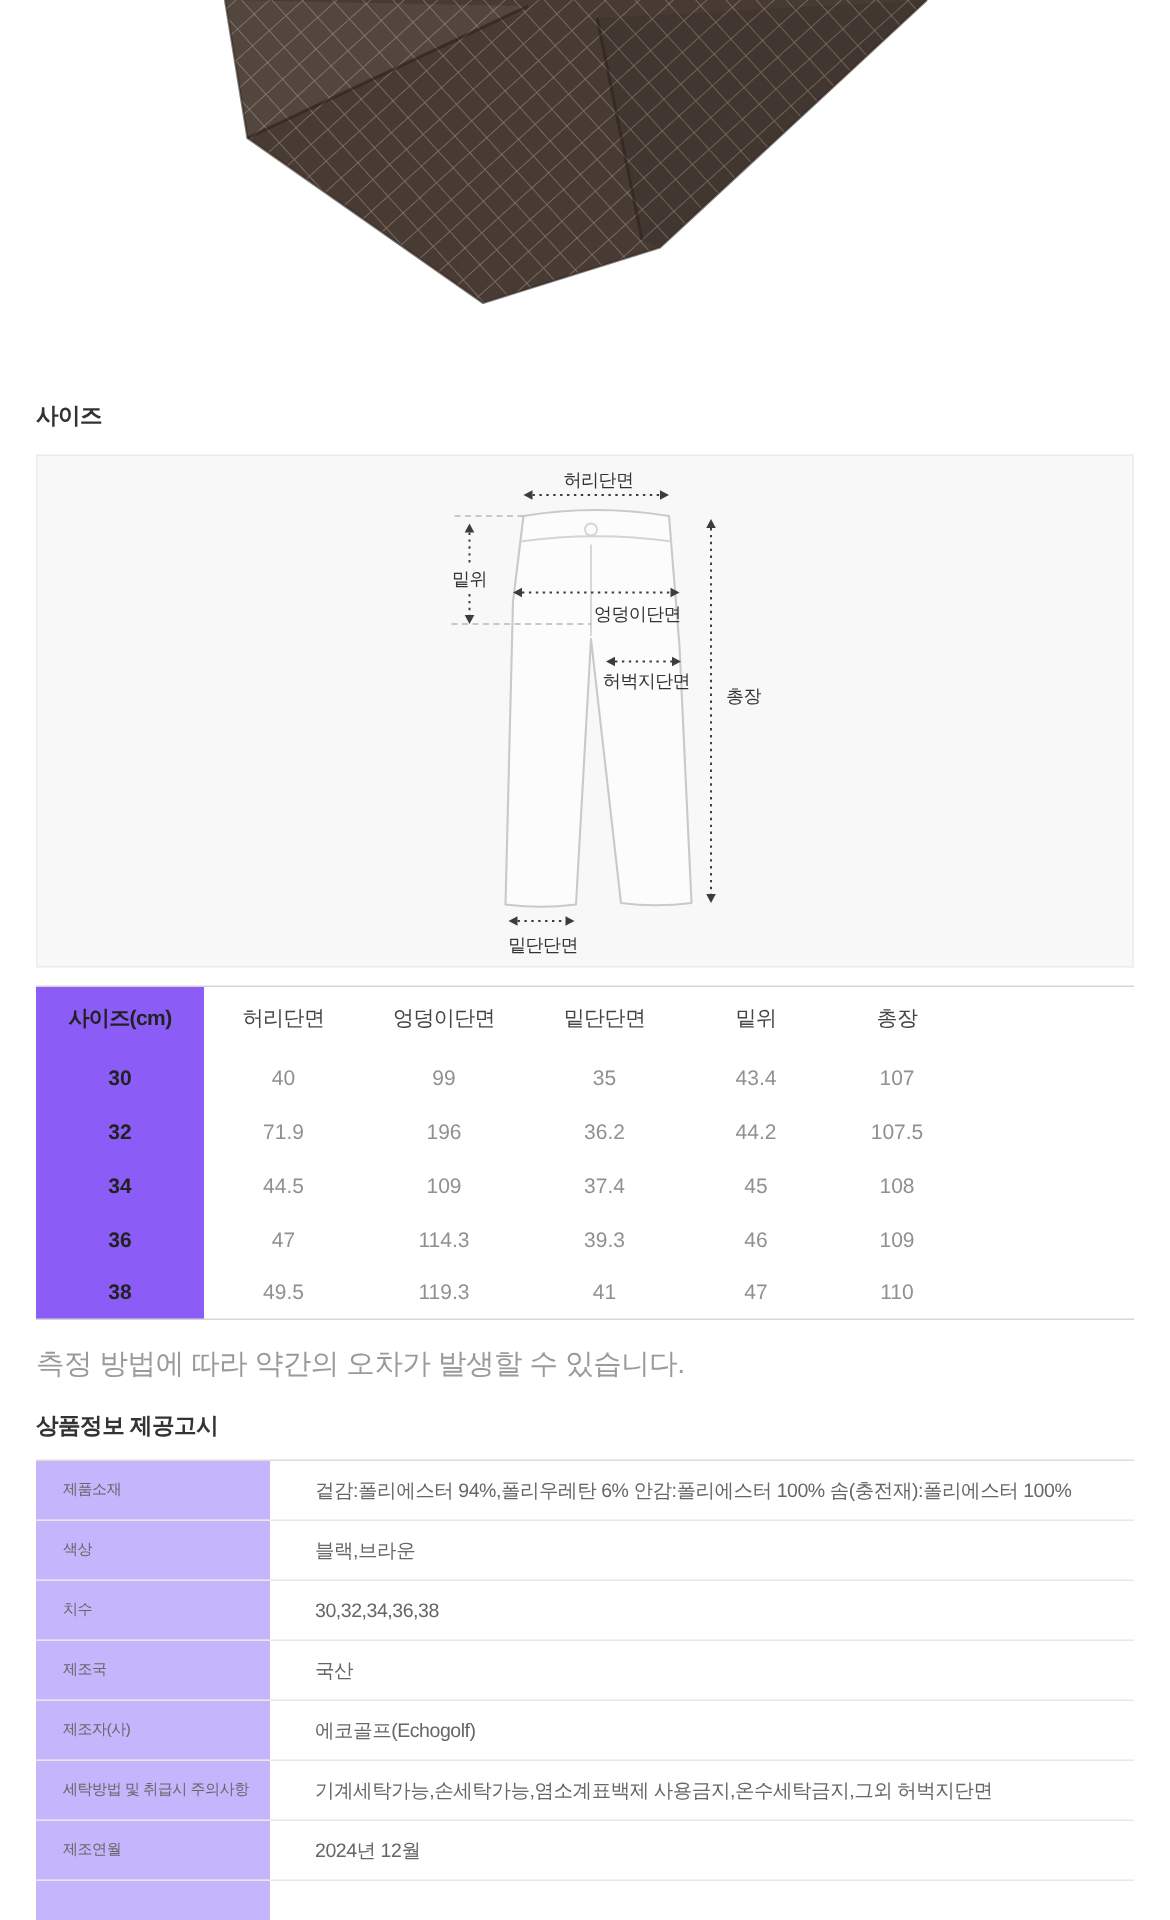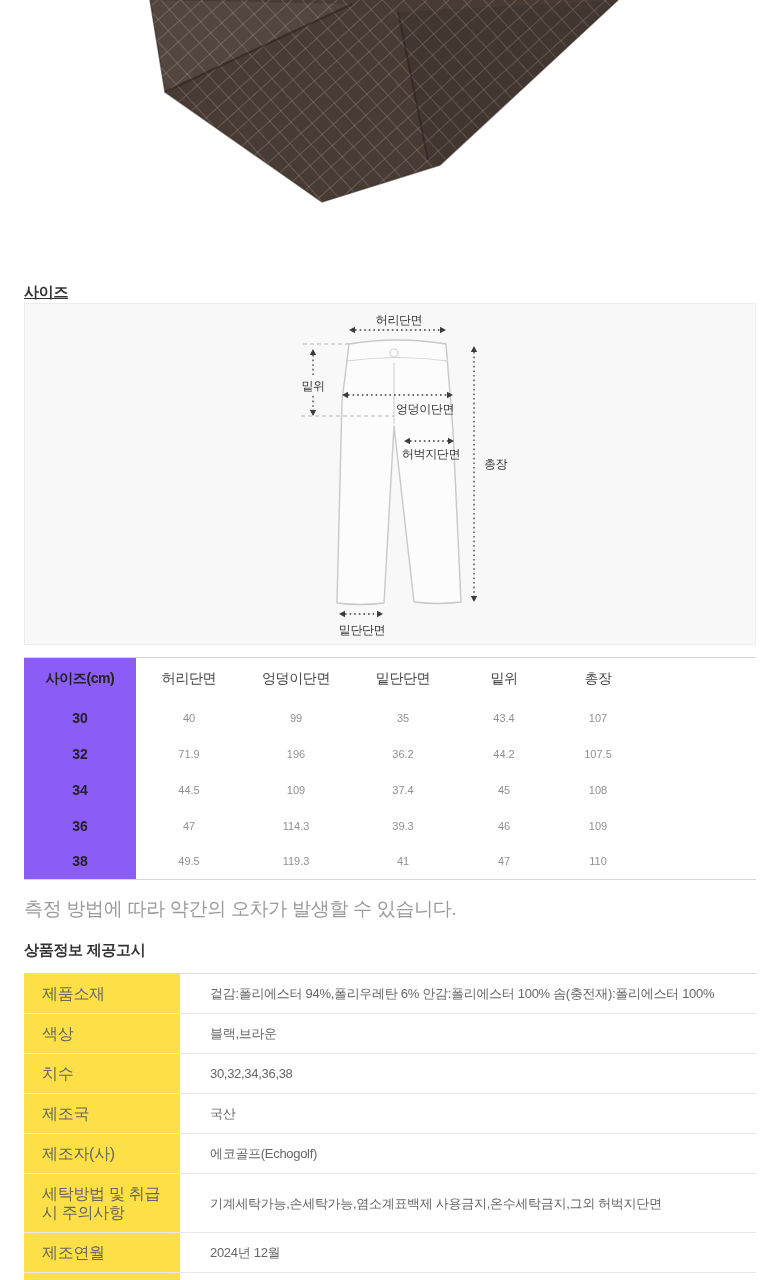--- a/index.html
+++ b/index.html
@@ -6,58 +6,58 @@
   html,body { background:#fff; }
   body {
     width:780px; height:1280px; position:relative; overflow:hidden;
     font-family:"Liberation Sans","DejaVu Sans",sans-serif; color:#333;
   }
   .photo { position:absolute; top:0; left:0; width:780px; height:205px; }
   .section-heading {
     position:absolute; left:24px; font-size:15px; font-weight:bold; color:#333;
     letter-spacing:-0.3px;
   }
-  #size-heading { top:283px;text-decoration:underline; }
+  #size-heading { top:268px; }
   #info-heading { top:941px; }
 
   .diagram-panel {
     position:absolute; left:24px; top:303px; width:732px; height:342px;
     background:#f8f8f8; border:1px solid #ececec;
   }
   .diagram-panel svg { display:block; }
   .diag-label { font-size:12px; fill:#333; letter-spacing:-0.4px; }
 
   .size-table-wrap { position:absolute; left:24px; top:657px; width:732px; }
   table.size-table {
     width:732px; border-collapse:collapse; table-layout:fixed;
     border-top:1px solid #d6d6d6; border-bottom:1px solid #d6d6d6;
   }
   table.size-table th, table.size-table td {
     text-align:center; vertical-align:middle; font-weight:normal;
   }
   table.size-table thead th { height:42px; font-size:14px; color:#444; letter-spacing:-0.4px; }
   table.size-table thead th.size-col { font-weight:bold; color:#222; }
-  table.size-table tbody td { height:36px; font-size:11px; color:#909090; }
+  table.size-table tbody td { height:36px; font-size:14px; color:#909090; }
   table.size-table tbody td.size-col { font-weight:bold; font-size:14px; color:#222; }
   table.size-table .size-col { background:#8b5cf6; }
 
   .note {
     position:absolute; left:24px; top:896px; font-size:19px; color:#9a9a9a;
     letter-spacing:-0.3px;
   }
 
   .info-table {
     position:absolute; left:24px; top:973px; width:732px; height:307px;
     border-top:1px solid #dcdcdc; overflow:hidden;
   }
   .info-row { display:flex; border-bottom:1px solid #e8e8e8; min-height:39px; }
   .info-row:last-child { border-bottom:none; min-height:40px; }
   .info-label {
-    width:156px; flex:0 0 156px; background:#fde047; color:#666;
-    font-size:16px; line-height:19px; padding:10px 10px 10px 18px;
+    width:156px; flex:0 0 156px; background:#c4b5fd; color:#666;
+    font-size:10px; line-height:19px; padding:10px 10px 10px 18px;
     letter-spacing:-0.3px;
   }
   .info-value {
     flex:1; color:#666; font-size:13px; line-height:19px;
     padding:10px 10px 10px 30px; display:flex; align-items:center;
     letter-spacing:-0.3px;
   }
 </style>
 </head>
 <body>

